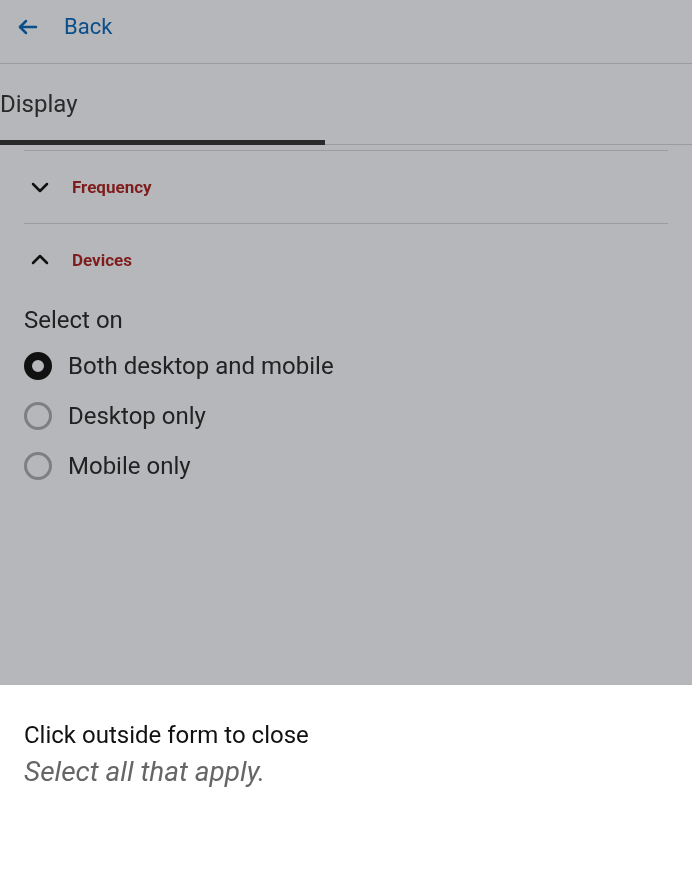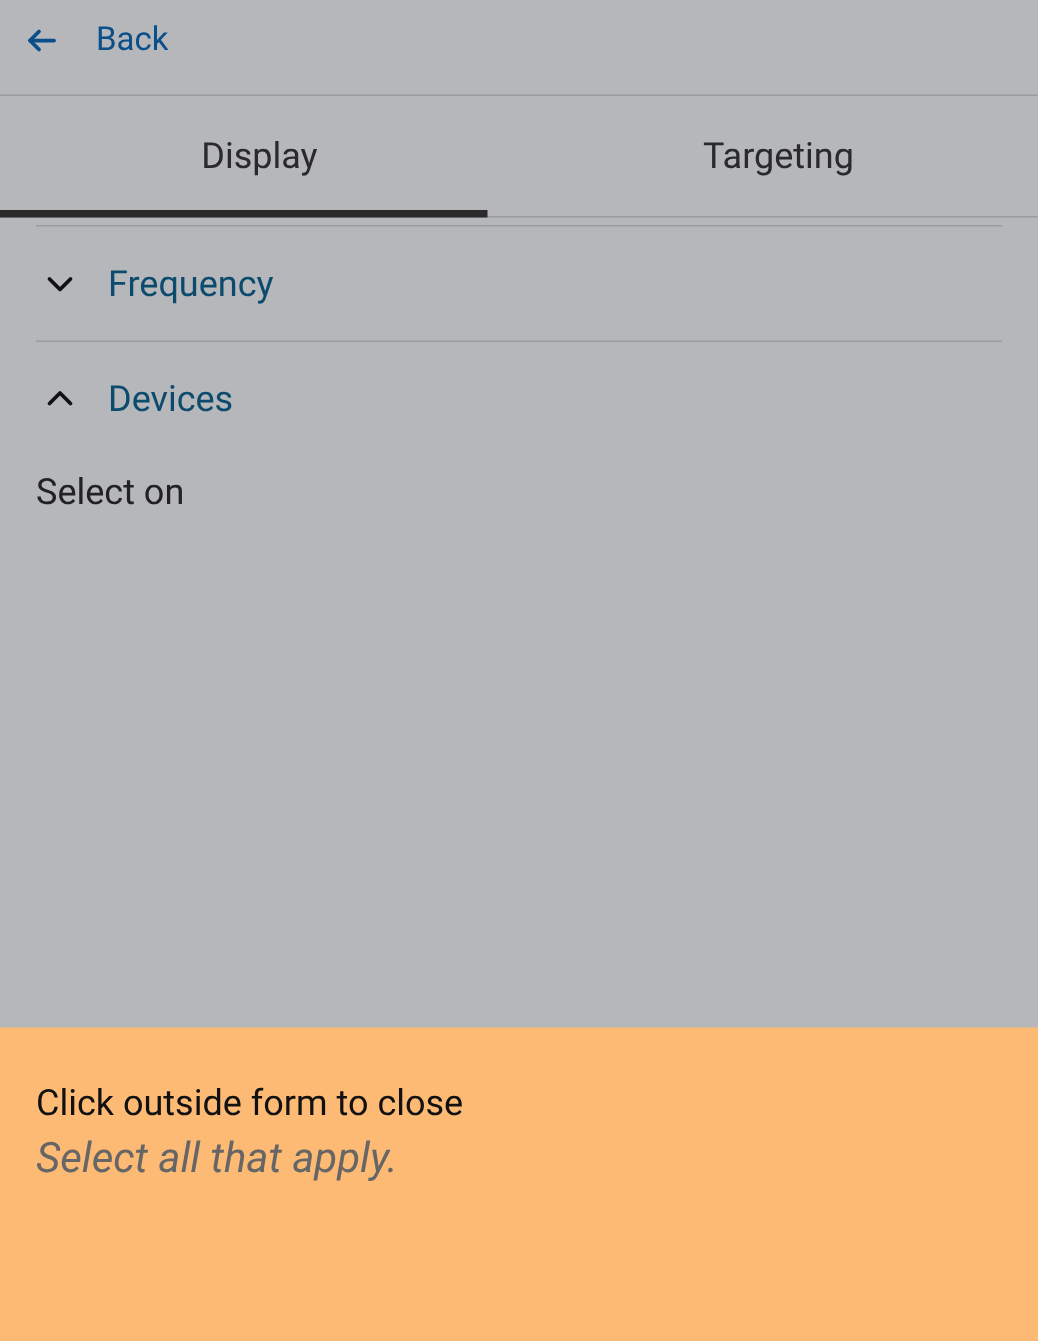--- a/index.html
+++ b/index.html
@@ -32,21 +32,21 @@
       font-weight: 400;
     }
     .tabs {
       display: flex;
       border-top: 1px solid #9a9c9f;
       border-bottom: 1px solid #9a9c9f;
       position: relative;
     }
     .tab {
       flex: 1;
-      text-align: center;
+      text-align: left;
       padding: 26px 0;
       font-size: 24px;
       color: #2a2a2a;
       cursor: pointer;
     }
     .tab.active {
       position: relative;
     }
     .tab-indicator {
       position: absolute;
@@ -68,23 +68,23 @@
       cursor: pointer;
     }
     .section-row.first-border {
        border-top: 1px solid #9a9c9f;
        margin-top: 5px;
     }
     .section-row.no-bottom {
       border-bottom: none;
     }
     .section-title {
-      font-size: 24px;
-      font-weight: 400;
-      color: #0c4a6e;
+      font-size: 17px;
+      font-weight: 700;
+      color: #7f1d1d;
     }
     .chevron {
       display: flex;
       align-items: center;
       width: 24px;
     }
     .subsection-label {
       font-size: 24px;
       color: #222;
       padding: 10px 0 18px 0;
@@ -118,21 +118,21 @@
     }
     .radio-label {
       font-size: 24px;
       color: #222;
     }
     .bottom-sheet {
       position: absolute;
       left: 0;
       right: 0;
       bottom: 0;
-      background: #fdba74;
+      background: #ffffff;
       padding: 36px 12px 80px 24px;
     }
     .sheet-title {
       font-size: 24px;
       color: #111;
       margin-bottom: 6px;
     }
     .sheet-subtitle {
       font-size: 28px;
       color: #666;
@@ -177,21 +177,20 @@
     <svg width="24" height="24" viewBox="0 0 24 24" fill="none" stroke="#0a4e8a" stroke-width="2.5" stroke-linecap="round" stroke-linejoin="round">
       <line x1="20" y1="12" x2="4" y2="12"></line>
       <polyline points="10 18 4 12 10 6"></polyline>
     </svg>
   </span>
   <span class="back-text">Back</span>
 </div>
 
 <div class="tabs">
   <div class="tab active">Display</div>
-  <div class="tab">Targeting</div>
   <div class="tab-indicator"></div>
 </div>
 
 <div class="content">
 
   <div class="section-row first-border">
     <span class="chevron">
       <svg width="24" height="24" viewBox="0 0 24 24" fill="none" stroke="#111" stroke-width="2.5" stroke-linecap="round" stroke-linejoin="round">
         <polyline points="5 9 12 16 19 9"></polyline>
       </svg>
@@ -203,19 +202,33 @@
     <span class="chevron">
       <svg width="24" height="24" viewBox="0 0 24 24" fill="none" stroke="#111" stroke-width="2.5" stroke-linecap="round" stroke-linejoin="round">
         <polyline points="5 15 12 8 19 15"></polyline>
       </svg>
     </span>
     <span class="section-title">Devices</span>
   </div>
 
   <div class="subsection-label">Select on</div>
 
+  <div class="radio-group">
+    <div class="radio-row">
+      <div class="radio selected"></div>
+      <span class="radio-label">Both desktop and mobile</span>
+    </div>
+    <div class="radio-row">
+      <div class="radio"></div>
+      <span class="radio-label">Desktop only</span>
+    </div>
+    <div class="radio-row">
+      <div class="radio"></div>
+      <span class="radio-label">Mobile only</span>
+    </div>
+  </div>
 
 </div>
 
 <div class="bottom-sheet">
   <div class="sheet-title">Click outside form to close</div>
   <div class="sheet-subtitle">Select all that apply.</div>
 </div>
 
 </body></html>

